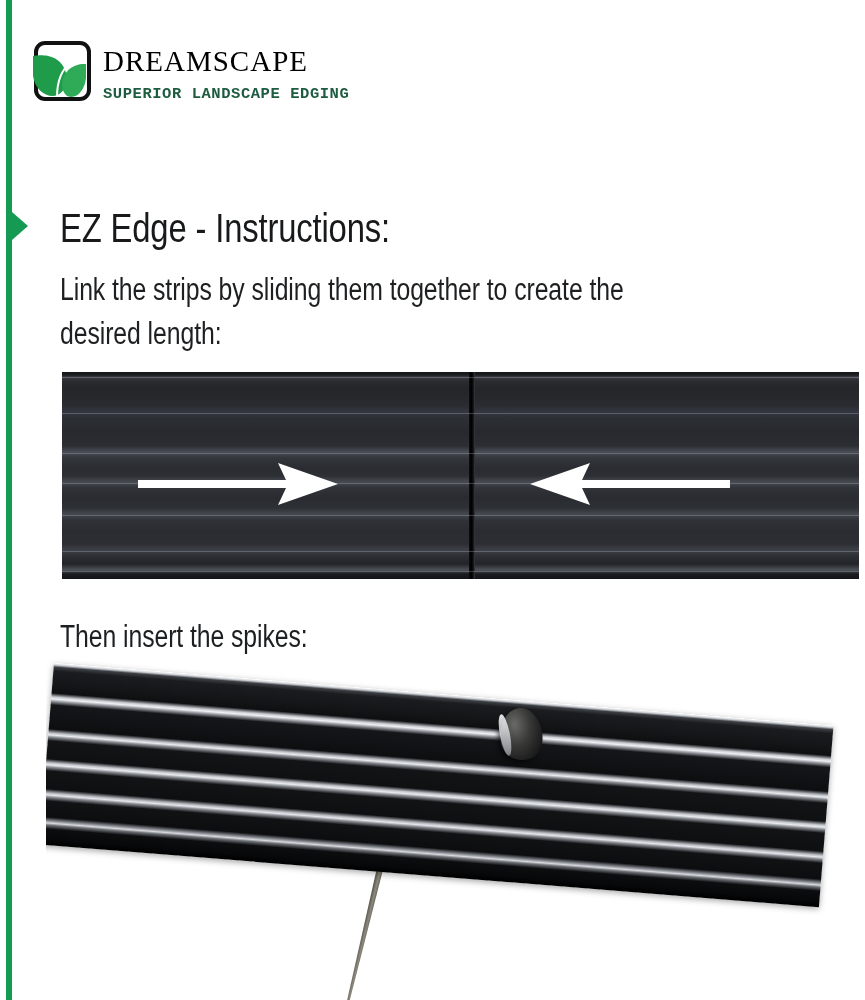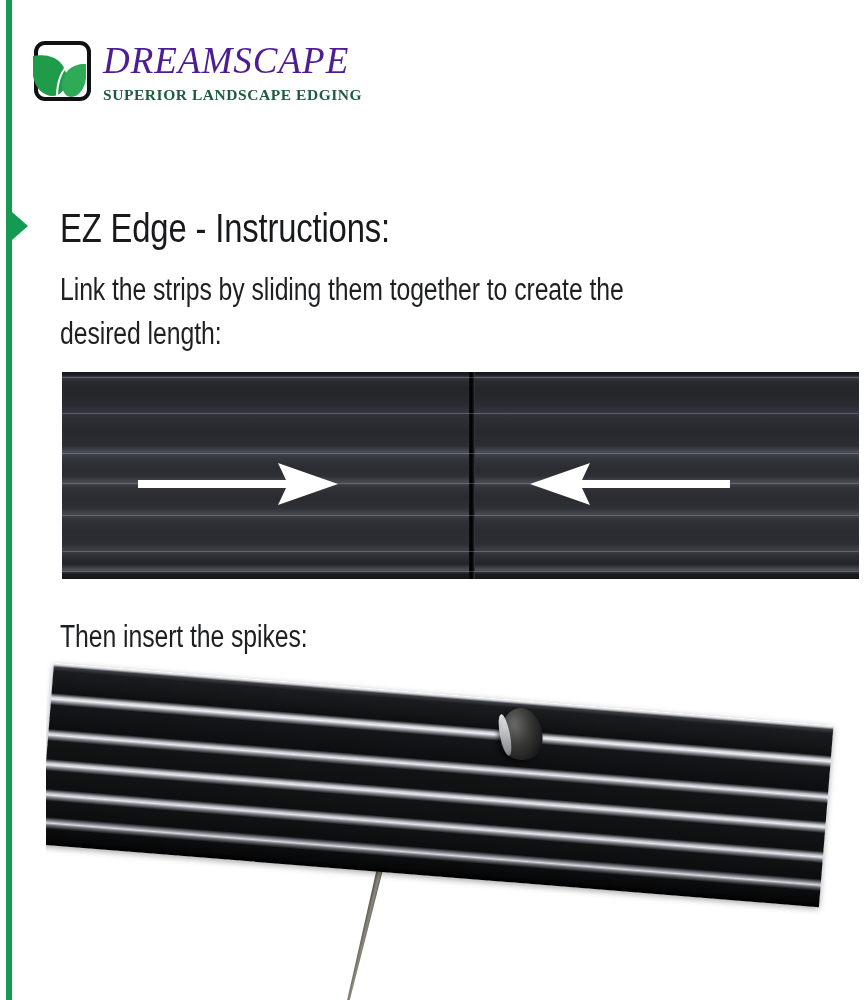--- a/index.html
+++ b/index.html
@@ -52,29 +52,28 @@
     height: 64px;
   }
   #logo-text {
     position: absolute;
     left: 72px;
     top: 0;
     width: 310px;
   }
   #brand-name {
     font-family: "Liberation Serif", serif;
-    font-size: 37px;
+    font-size: 29px;
     letter-spacing: 1.0px;
-    color: #4c1d95;
+    color: #000000;
     line-height: 46px;
     white-space: nowrap;
-    font-style: italic;
   }
   #brand-tagline {
-    font-family: Liberation Serif, serif;
+    font-family: Liberation Mono, monospace;
     font-size: 15.5px;
     font-weight: bold;
     letter-spacing: 0.55px;
     color: #1d5c3f;
     line-height: 19px;
     white-space: nowrap;
     margin-top: 1px;
   }
 
   

